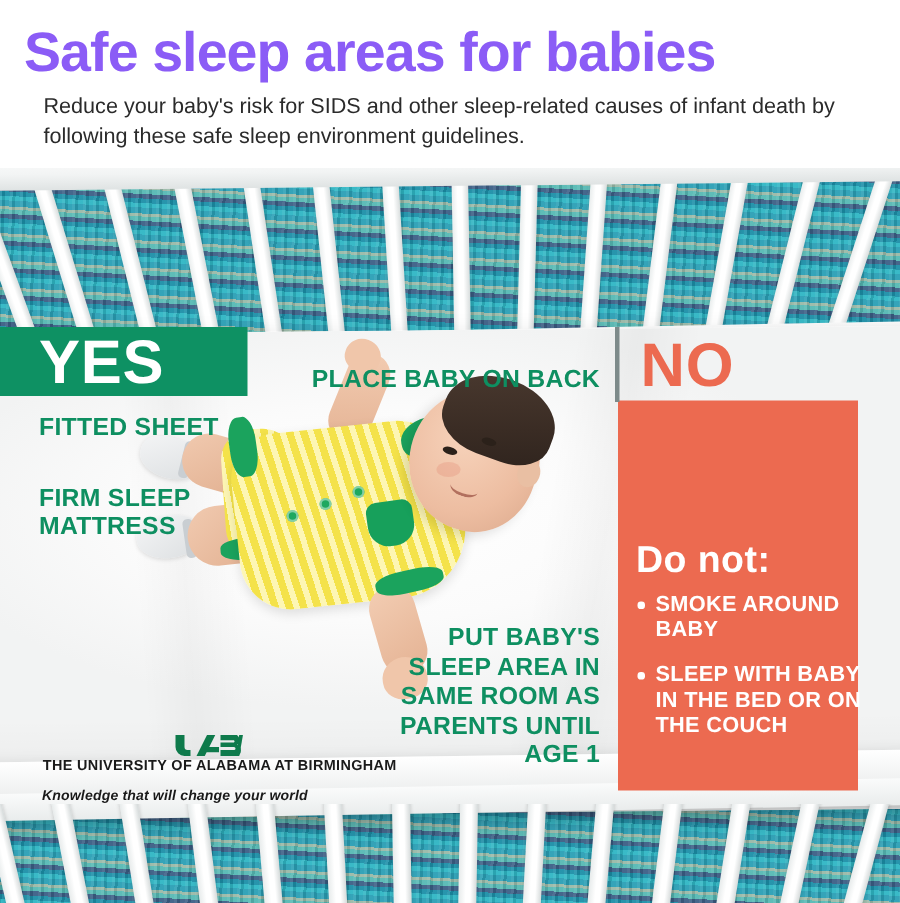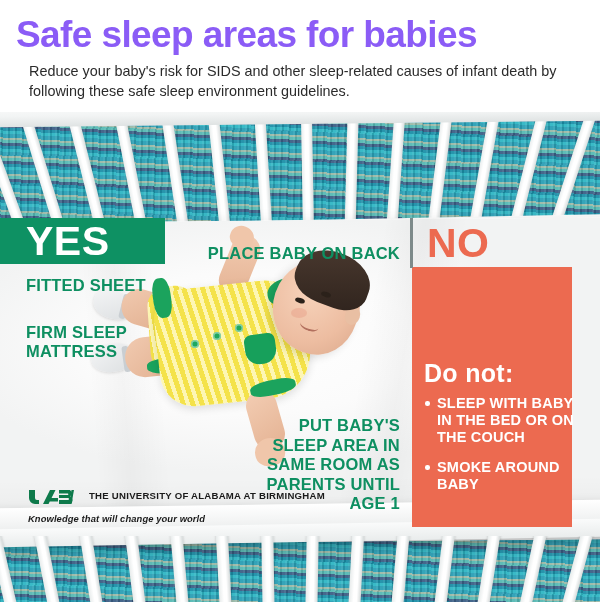--- a/index.html
+++ b/index.html
@@ -251,21 +251,21 @@
   .do-not{
     position:absolute;left:424px;top:248px;z-index:23;
     font-size:25px;line-height:27px;font-weight:bold;color:#ffffff;
     letter-spacing:0.3px;
   }
   .do-not-list{position:absolute;left:424px;top:283px;width:150px;z-index:23;}
   .do-not-list .no-item{margin-bottom:13px;}
 
   
   .uab{position:absolute;left:28px;top:375px;z-index:23;width:230px;}
-  .uab-row{display:flex;align-items:center;}
+  .uab-row{display:flex;align-items:center;flex-direction:column;}
   .uab-mark{width:54px;height:19px;flex:0 0 auto;}
   .uab-name{
     margin-left:7px;font-size:9.6px;line-height:10.6px;font-weight:bold;
     color:#1a1a1a;letter-spacing:0.25px;text-transform:uppercase;white-space:nowrap;
   }
   .uab-tag{
     margin-top:7px;font-size:9.4px;line-height:11px;color:#1a1a1a;
     font-style:italic;font-weight:bold;letter-spacing:0.1px;
   }
 </style>
@@ -365,22 +365,22 @@
     </div>
 
     <div class="note note-top">Place baby on back</div>
     <div class="note note-bottom">Put baby's sleep area in same room as parents until age 1</div>
 
     <div class="no-divider"></div>
     <div class="no-label">NO</div>
     <div class="no-box"></div>
     <div class="do-not">Do not:</div>
     <div class="do-not-list">
+      <div class="no-item">Smoke around baby</div>
       <div class="no-item">Sleep with baby in the bed or on the couch</div>
-      <div class="no-item">Smoke around baby</div>
     </div>
 
     <div class="uab">
       <div class="uab-row">
         <svg class="uab-mark" viewBox="0 0 108 38">
           <g fill="#0e7a4b">
             <path d="M2 6 h12 v16 a4 4 0 0 0 4 4 h4 v8 h-8 a12 12 0 0 1 -12 -12 z"></path>
             <path d="M30 34 l14 -28 h11 l-14 28 z M46 22 h14 v7 h-17 z"></path>
             <path d="M62 6 h22 a8 8 0 0 1 0 13 a8 8 0 0 1 0 15 h-22 v-8 h18 a2 2 0 0 0 0 -4 h-18 v-6 h18 a2 2 0 0 0 0 -3 h-18 z"></path>
             <rect x="88" y="6" width="5" height="28" transform="skewX(-10)"></rect>

